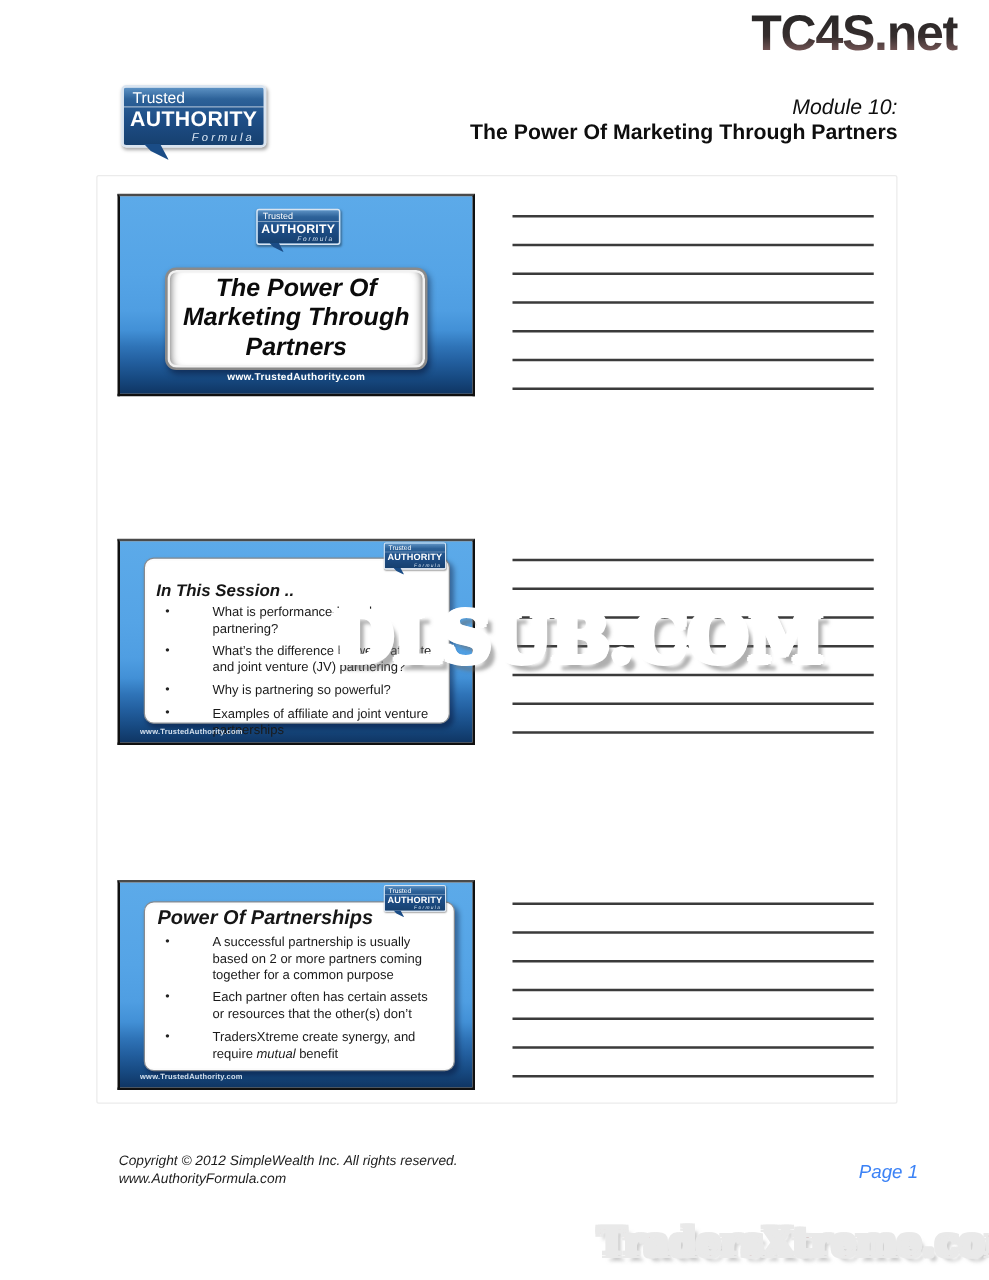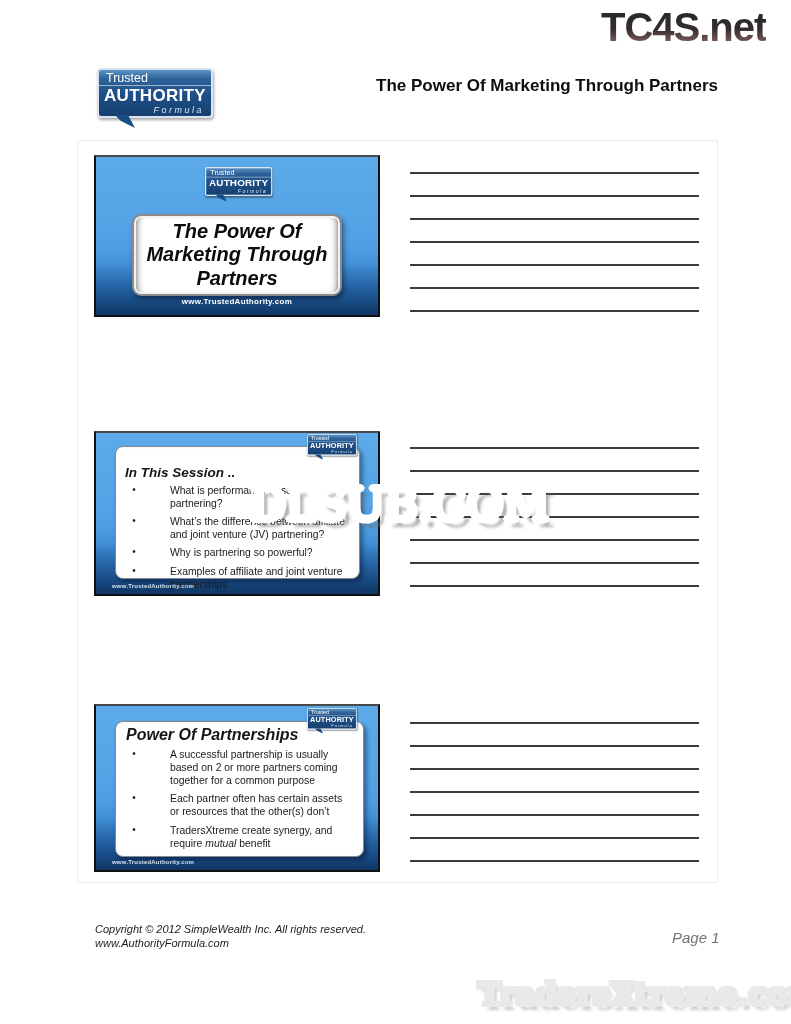--- a/index.html
+++ b/index.html
@@ -9,23 +9,23 @@
     font-family:"Liberation Sans", sans-serif; color:#111;
   }
 
   
   .tc4s {
     position:absolute; left:601px; top:7px;
     font-family:"Liberation Sans",sans-serif; font-weight:bold;
     font-size:40px; letter-spacing:-1px; line-height:1; color:#3b3434;
   }
   .dlsub {
-    position:absolute; left:250px; top:482px; z-index:50;
-    font-family:"DejaVu Serif",serif; font-weight:normal;
-    font-size:45px; line-height:1; letter-spacing:0px; color:#c21d1d; white-space:nowrap;
+    position:absolute; left:267px; top:482px; z-index:50;
+    font-family:"DejaVu Serif",serif; font-weight:bold;
+    font-size:55px; line-height:1; letter-spacing:0px; color:#c21d1d; white-space:nowrap;
     text-shadow: 3px 0 0 #fff, -3px 0 0 #fff, 0 3px 0 #fff, 0 -3px 0 #fff,
                  2px 2px 0 #fff, -2px -2px 0 #fff, 2px -2px 0 #fff, -2px 2px 0 #fff,
                  6px 7px 3px rgba(110,110,110,.55);
   }
   .tradersx {
     position:absolute; left:478px; top:979px; z-index:50;
     font-family:"DejaVu Serif",serif; font-weight:bold;
     font-size:31px; line-height:1; color:#c04c4c; white-space:nowrap;
     text-shadow: 2px 0 0 #e9e9e9, -2px 0 0 #e9e9e9, 0 2px 0 #e9e9e9, 0 -2px 0 #e9e9e9,
                  2px 2px 0 #e9e9e9, -2px -2px 0 #e9e9e9, 2px -2px 0 #e9e9e9, -2px 2px 0 #e9e9e9,
@@ -136,41 +136,42 @@
   .notes-2 { top:447px; }
   .notes-3 { top:722px; }
   .note-line { height:0; border-top:2px solid #3b3b3b; margin-bottom:21px; }
   .note-line:last-child { margin-bottom:0; }
 
   
   .copyright {
     position:absolute; left:95px; top:922px; font-size:11px; font-style:italic;
     line-height:1.3; color:#1c1c1c;
   }
-  .page-num { position:absolute; left:672px; top:929px; font-size:15px; font-style:italic; color:#737373; }
+  .page-num { position:absolute; left:687px; top:929px; font-size:15px; font-style:italic; color:#3b82f6; }
 </style>
 </head>
 <body>
 
 <div class="page">
 
   <div class="tc4s">TC4S.net</div>
 
   <div class="ta-wrap" style="left:97px; top:68px;">
     <div class="ta-scale" style="transform:scale(1);">
       <div class="ta">
         <div class="ta-trusted">Trusted</div>
         <div class="ta-authority">AUTHORITY</div>
         <div class="ta-formula">Formula</div>
         <div class="ta-tail"></div>
       </div>
     </div>
   </div>
 
   <div class="header-text">
+    <div class="header-module">Module 10:</div>
     <div class="header-title">The Power Of Marketing Through Partners</div>
   </div>
 
   <div class="frame"></div>
 
   <div class="slide slide1">
     <div class="ta-wrap" style="left:109px; top:10px;">
       <div class="ta-scale" style="transform:scale(0.58);">
         <div class="ta">
           <div class="ta-trusted">Trusted</div>

